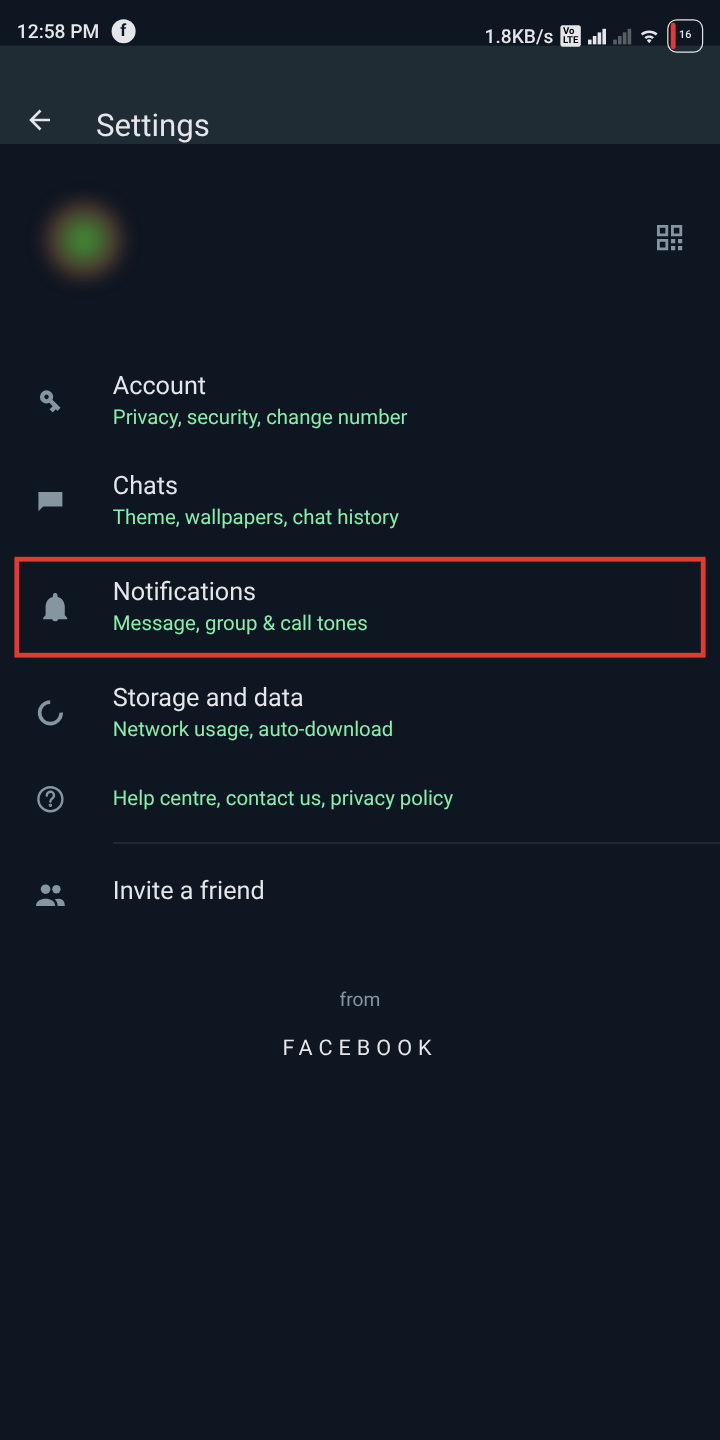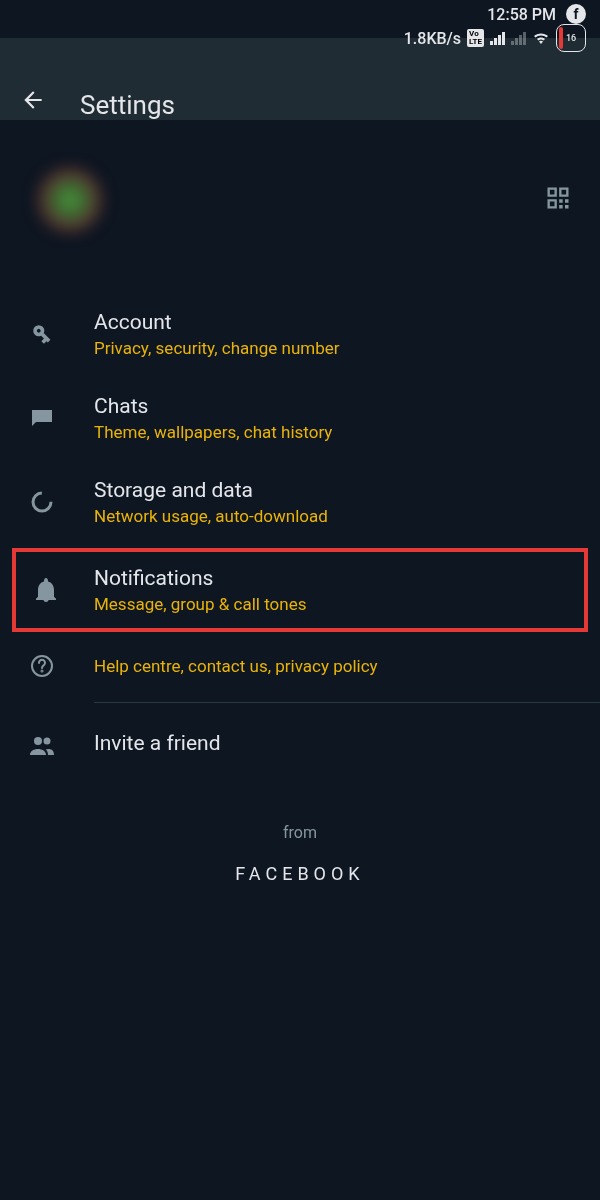--- a/index.html
+++ b/index.html
@@ -8,26 +8,25 @@
       height: 1200px;
       background: #0e1621;
       font-family: -apple-system, BlinkMacSystemFont, 'Segoe UI', Roboto, sans-serif;
       color: #e4e6ea;
       overflow: hidden;
     }
     .status-bar {
       height: 38px;
       display: flex;
       justify-content: space-between;
-      align-items: flex-end;
-      padding: 4px 14px;
+      align-items: flex-start;
+      padding: 16px 14px;
       background: #0e1621;
       font-size: 16px;
       font-weight: 500;
-      flex-direction: column;
     }
     .status-left { display: flex; align-items: center; gap: 10px; }
     .status-right { display: flex; align-items: center; gap: 6px; }
     .fb-icon {
       width: 20px; height: 20px;
       background: #e4e6ea;
       border-radius: 50%;
       display: flex;
       align-items: center;
       justify-content: center;
@@ -123,21 +122,21 @@
       flex-shrink: 0;
     }
     .menu-text { flex: 1; }
     .menu-title {
       font-size: 21px;
       color: #e4e6ea;
       margin-bottom: 4px;
     }
     .menu-subtitle {
       font-size: 17px;
-      color: #eab308;
+      color: #86efac;
     }
     .invite-item {
       display: flex;
       align-items: center;
       padding: 22px 28px;
       gap: 38px;
       cursor: pointer;
     }
     .divider {
       height: 1px;
@@ -229,41 +228,41 @@
       <svg width="24" height="20" viewBox="0 0 24 20" fill="#8696a0">
           <path d="M2 2h20v12H6l-4 4V2z"></path>
         </svg>
     </span>
     <div class="menu-text">
       <div class="menu-title">Chats</div>
       <div class="menu-subtitle">Theme, wallpapers, chat history</div>
     </div>
   </div>
 
+  <div class="menu-item highlighted">
+    <span class="menu-icon">
+      <svg width="22" height="24" viewBox="0 0 22 24" fill="#8696a0">
+          <path d="M11 24c1.5 0 2.7-1.2 2.7-2.7H8.3c0 1.5 1.2 2.7 2.7 2.7zm8-5.3V12c0-4.1-2.2-7.5-6-8.4V2.7C13 1.2 12.1 0 11 0S9 1.2 9 2.7v.9C5.2 4.5 3 7.9 3 12v6.7L1 20.7v1.3h20v-1.3l-2-2z"></path>
+        </svg>
+    </span>
+    <div class="menu-text">
+      <div class="menu-title">Notifications</div>
+      <div class="menu-subtitle">Message, group &amp; call tones</div>
+    </div>
+  </div>
+
   <div class="menu-item">
     <span class="menu-icon">
       <svg width="24" height="24" viewBox="0 0 24 24" fill="none" stroke="#8696a0" stroke-width="3">
           <circle cx="12" cy="12" r="9" stroke-dasharray="42 14"></circle>
         </svg>
     </span>
     <div class="menu-text">
       <div class="menu-title">Storage and data</div>
       <div class="menu-subtitle">Network usage, auto-download</div>
-    </div>
-  </div>
-
-  <div class="menu-item highlighted">
-    <span class="menu-icon">
-      <svg width="22" height="24" viewBox="0 0 22 24" fill="#8696a0">
-          <path d="M11 24c1.5 0 2.7-1.2 2.7-2.7H8.3c0 1.5 1.2 2.7 2.7 2.7zm8-5.3V12c0-4.1-2.2-7.5-6-8.4V2.7C13 1.2 12.1 0 11 0S9 1.2 9 2.7v.9C5.2 4.5 3 7.9 3 12v6.7L1 20.7v1.3h20v-1.3l-2-2z"></path>
-        </svg>
-    </span>
-    <div class="menu-text">
-      <div class="menu-title">Notifications</div>
-      <div class="menu-subtitle">Message, group &amp; call tones</div>
     </div>
   </div>
 
   <div class="menu-item">
     <span class="menu-icon">
       <svg width="24" height="24" viewBox="0 0 24 24" fill="none" stroke="#8696a0" stroke-width="2">
           <circle cx="12" cy="12" r="10"></circle>
           <path d="M9 9a3 3 0 115 2c-1 1-2 1.5-2 3" stroke-linecap="round"></path>
           <circle cx="12" cy="17" r="0.5" fill="#8696a0"></circle>
         </svg>

